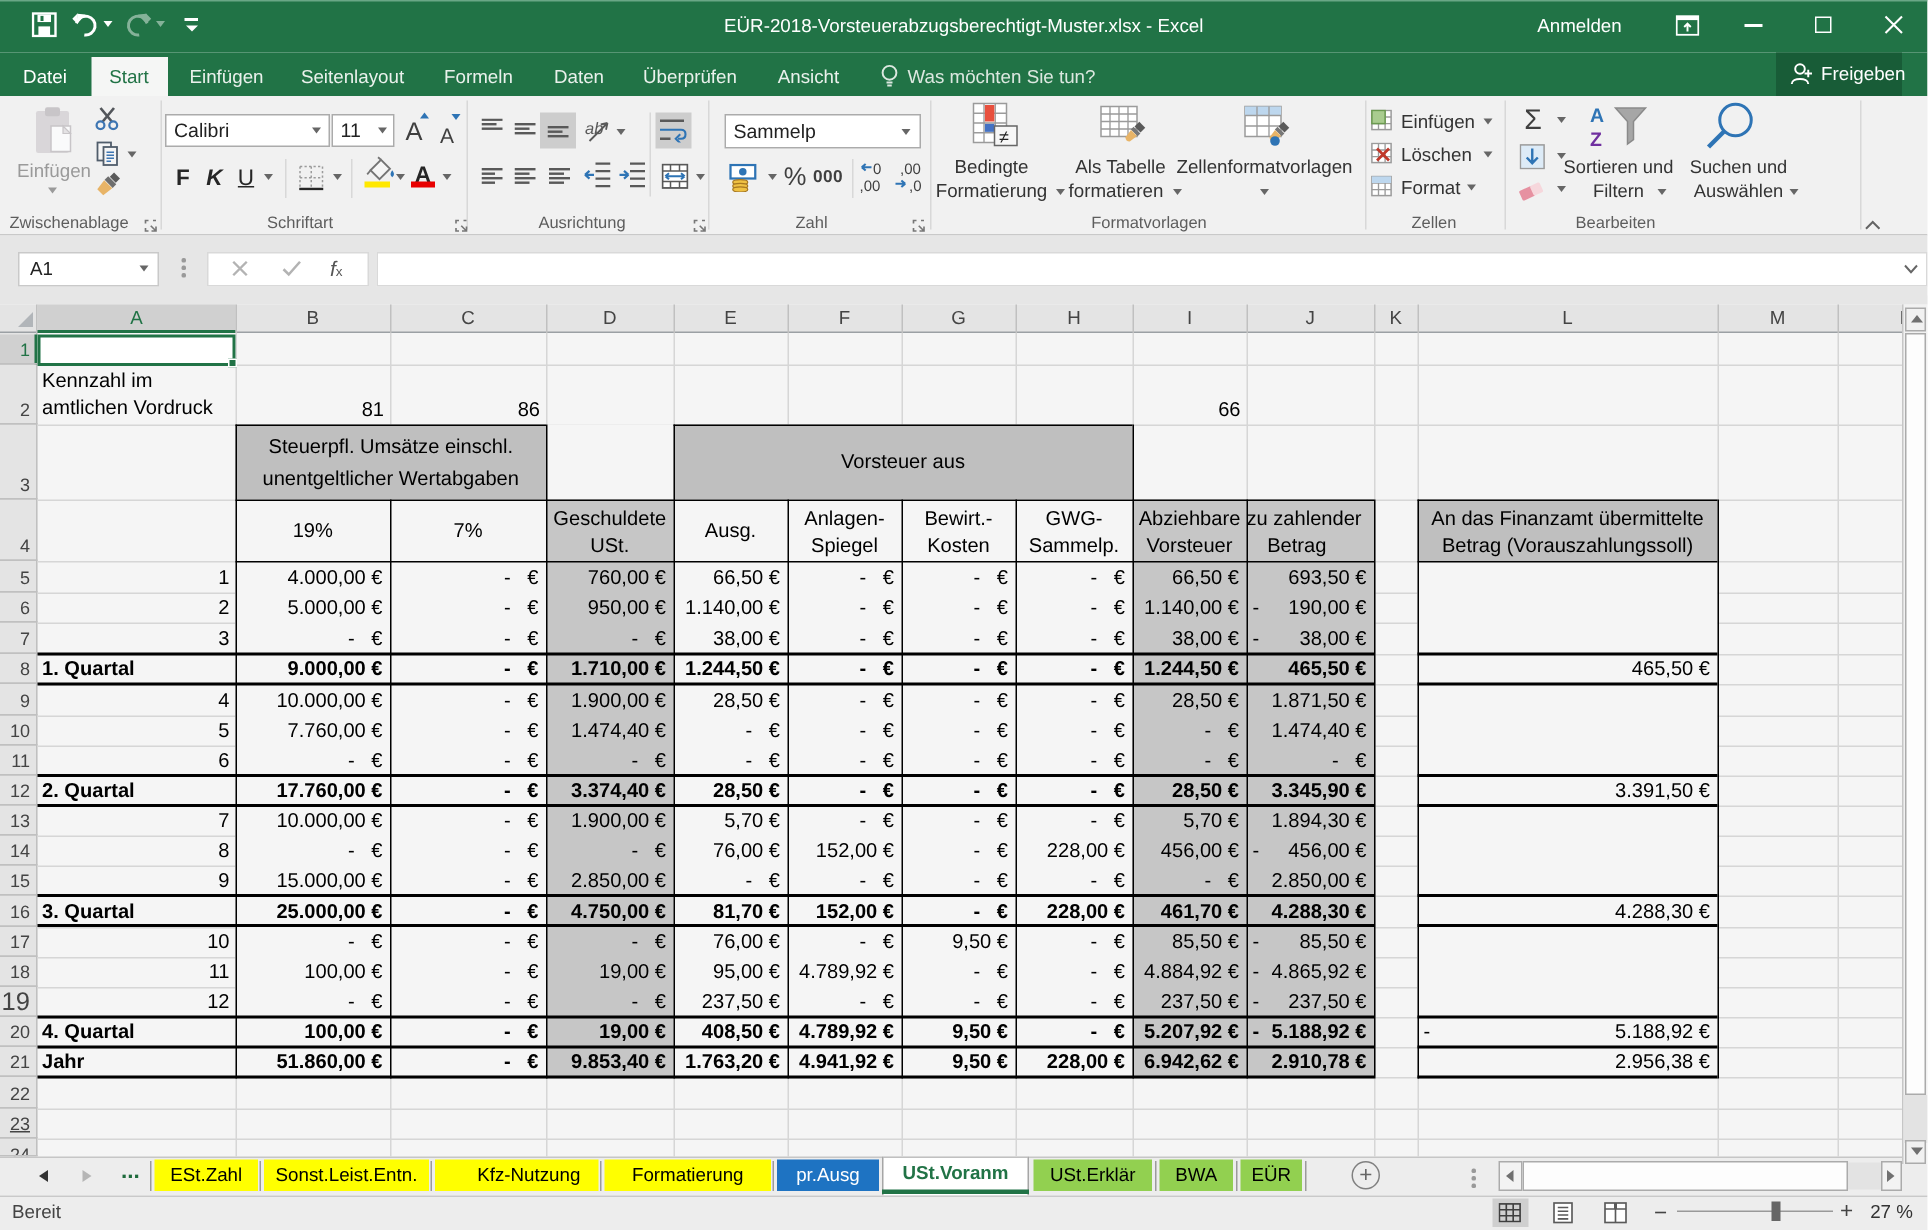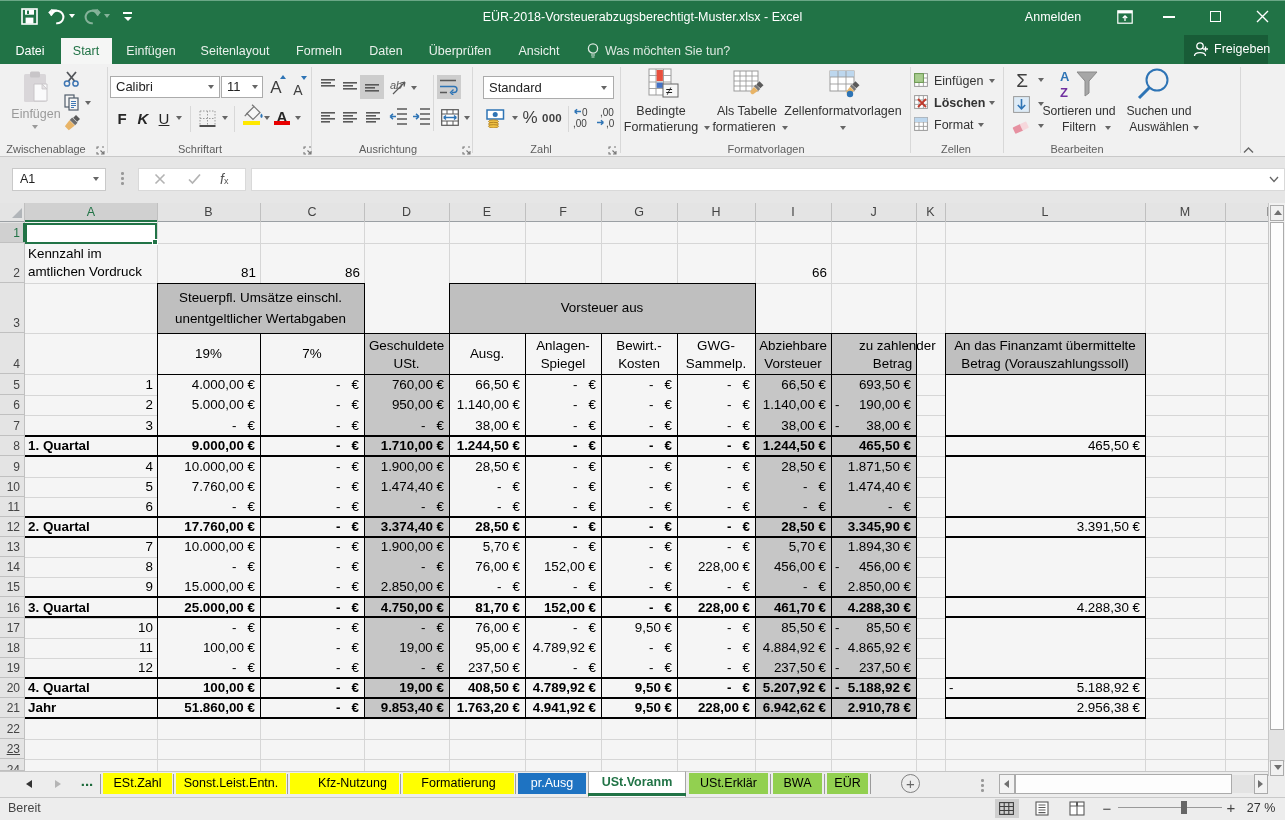--- a/index.html
+++ b/index.html
@@ -194,21 +194,21 @@
 <path d="M0.7 5 h16.6 M0.7 12 h16.6 M6 0.7 V5 M12 0.7 V5 M6 12 V16.3 M12 12 V16.3" stroke="#595959" stroke-width="1"></path>
 <path d="M2.5 8.5 h13 M2.5 8.5 l2.5 -2 M2.5 8.5 l2.5 2 M15.5 8.5 l-2.5 -2 M15.5 8.5 l-2.5 2" stroke="#2E74B5" stroke-width="1.4" fill="none"></path>
   </svg>
 <div style="position:absolute;left:464px;top:116px;width:0;height:0;border-left:3.5px solid transparent;border-right:3.5px solid transparent;border-top:4.0px solid #666"></div>
 <div style="position:absolute;left:318px;top:142px;width:140px;height:14px;font-size:11px;line-height:14px;text-align:center;color:#5D5D5D;white-space:nowrap;">Ausrichtung</div>
 <svg style="position:absolute;left:462px;top:146px" width="9" height="9" viewBox="0 0 9 9">
 <path d="M1 3 V1 H3 M6 1 H8 M1 6 V8 H3" stroke="#777" stroke-width="1.1" fill="none"></path>
 <path d="M4.5 4.5 L8 8 M8 5 V8 H5" stroke="#777" stroke-width="1.1" fill="none"></path>
   </svg>
 <div style="position:absolute;left:483px;top:76px;width:131px;height:23px;background:#fff;border:1px solid #ABABAB;"></div>
-<div style="position:absolute;left:489px;top:76px;width:90px;height:23px;font-size:13px;line-height:23px;text-align:left;color:#222;white-space:nowrap;">Standard</div>
+<div style="position:absolute;left:489px;top:76px;width:90px;height:23px;font-size:13px;line-height:23px;text-align:left;color:#222;white-space:nowrap;">Sammelp</div>
 <div style="position:absolute;left:601px;top:86px;width:0;height:0;border-left:3.5px solid transparent;border-right:3.5px solid transparent;border-top:4.0px solid #666"></div>
 <svg style="position:absolute;left:486px;top:109px" width="20" height="19" viewBox="0 0 20 19">
 <rect x="1" y="1" width="16.5" height="9" fill="#fff" stroke="#2E74B5" stroke-width="1.5"></rect>
 <circle cx="9.2" cy="5.5" r="2.5" fill="#2E74B5"></circle>
 <ellipse cx="7.5" cy="12.5" rx="5" ry="1.7" fill="#EFC143" stroke="#A87820" stroke-width="0.8"></ellipse>
 <ellipse cx="7.5" cy="15" rx="5" ry="1.7" fill="#EFC143" stroke="#A87820" stroke-width="0.8"></ellipse>
 <ellipse cx="7.5" cy="17.3" rx="5" ry="1.7" fill="#EFC143" stroke="#A87820" stroke-width="0.8"></ellipse>
   </svg>
 <div style="position:absolute;left:512px;top:116px;width:0;height:0;border-left:3.5px solid transparent;border-right:3.5px solid transparent;border-top:4.0px solid #666"></div>
 <div style="position:absolute;left:521px;top:106px;width:18px;height:24px;font-size:17px;line-height:24px;text-align:center;color:#3F3F3F;white-space:nowrap;">%</div>
@@ -271,21 +271,21 @@
 <path d="M0.6 5 h12.8 M0.6 9.4 h12.8 M5 0.6 v12.8 M9.4 0.6 v12.8" stroke="#9B9B9B" stroke-width="0.9"></path>
 <rect x="0.6" y="0.6" width="8.8" height="8.8" fill="#A9CC8F" stroke="#6B9A50"></rect>
   </svg>
 <div style="position:absolute;left:934px;top:72px;width:60px;height:18px;font-size:12.5px;line-height:18px;text-align:left;color:#333;white-space:nowrap;">Einfügen</div>
 <div style="position:absolute;left:989px;top:79px;width:0;height:0;border-left:3.5px solid transparent;border-right:3.5px solid transparent;border-top:4.0px solid #666"></div>
 <svg style="position:absolute;left:914px;top:95px" width="16" height="16" viewBox="0 0 16 16">
 <rect x="0.6" y="0.6" width="12.8" height="12.8" fill="#fff" stroke="#9B9B9B"></rect>
 <path d="M0.6 5 h12.8 M0.6 9.4 h12.8 M5 0.6 v12.8 M9.4 0.6 v12.8" stroke="#9B9B9B" stroke-width="0.9"></path>
 <path d="M4 4 L12 12 M12 4 L4 12" stroke="#C0392B" stroke-width="1.8"></path>
   </svg>
-<div style="position:absolute;left:934px;top:94px;width:60px;height:18px;font-size:12.5px;line-height:18px;text-align:left;color:#333;white-space:nowrap;font-weight:bold;">Löschen</div>
+<div style="position:absolute;left:934px;top:94px;width:60px;height:18px;font-size:12.5px;line-height:18px;text-align:left;color:#333;white-space:nowrap;">Löschen</div>
 <div style="position:absolute;left:989px;top:101px;width:0;height:0;border-left:3.5px solid transparent;border-right:3.5px solid transparent;border-top:4.0px solid #666"></div>
 <svg style="position:absolute;left:914px;top:117px" width="16" height="16" viewBox="0 0 16 16">
 <rect x="0.6" y="0.6" width="12.8" height="12.8" fill="#fff" stroke="#9B9B9B"></rect>
 <path d="M0.6 5 h12.8 M0.6 9.4 h12.8 M5 0.6 v12.8 M9.4 0.6 v12.8" stroke="#9B9B9B" stroke-width="0.9"></path>
 <rect x="0.6" y="0.6" width="12.8" height="4.4" fill="#BDD7EE"></rect>
     <path d="M2 -1 h12 M2 -1" stroke="#2E74B5"></path>
   </svg>
 <div style="position:absolute;left:934px;top:116px;width:50px;height:18px;font-size:12.5px;line-height:18px;text-align:left;color:#333;white-space:nowrap;">Format</div>
 <div style="position:absolute;left:978px;top:123px;width:0;height:0;border-left:3.5px solid transparent;border-right:3.5px solid transparent;border-top:4.0px solid #666"></div>
 <div style="position:absolute;left:886px;top:142px;width:140px;height:14px;font-size:11px;line-height:14px;text-align:center;color:#5D5D5D;white-space:nowrap;">Zellen</div>
@@ -426,21 +426,21 @@
 <div style="position:absolute;left:0px;top:596px;width:24px;height:1px;background:#C0C0C0;"></div>
 <div style="position:absolute;left:0px;top:600px;width:20px;height:18px;font-size:12px;line-height:16px;text-align:right;color:#444;white-space:nowrap;">16</div>
 <div style="position:absolute;left:0px;top:617px;width:25px;height:1px;background:#C0C0C0;"></div>
 <div style="position:absolute;left:0px;top:617px;width:24px;height:1px;background:#C0C0C0;"></div>
 <div style="position:absolute;left:0px;top:620px;width:20px;height:18px;font-size:12px;line-height:16px;text-align:right;color:#444;white-space:nowrap;">17</div>
 <div style="position:absolute;left:0px;top:637px;width:25px;height:1px;background:#C0C0C0;"></div>
 <div style="position:absolute;left:0px;top:637px;width:24px;height:1px;background:#C0C0C0;"></div>
 <div style="position:absolute;left:0px;top:640px;width:20px;height:18px;font-size:12px;line-height:16px;text-align:right;color:#444;white-space:nowrap;">18</div>
 <div style="position:absolute;left:0px;top:657px;width:25px;height:1px;background:#C0C0C0;"></div>
 <div style="position:absolute;left:0px;top:657px;width:24px;height:1px;background:#C0C0C0;"></div>
-<div style="position:absolute;left:0px;top:660px;width:20px;height:18px;font-size:12px;line-height:16px;text-align:right;color:#444;white-space:nowrap;">19</div>
+<div style="position:absolute;left:0px;top:660px;width:20px;height:18px;font-size:17px;line-height:16px;text-align:right;color:#444;white-space:nowrap;">19</div>
 <div style="position:absolute;left:0px;top:677px;width:25px;height:1px;background:#C0C0C0;"></div>
 <div style="position:absolute;left:0px;top:677px;width:24px;height:1px;background:#C0C0C0;"></div>
 <div style="position:absolute;left:0px;top:680px;width:20px;height:18px;font-size:12px;line-height:16px;text-align:right;color:#444;white-space:nowrap;">20</div>
 <div style="position:absolute;left:0px;top:697px;width:25px;height:1px;background:#C0C0C0;"></div>
 <div style="position:absolute;left:0px;top:697px;width:24px;height:1px;background:#C0C0C0;"></div>
 <div style="position:absolute;left:0px;top:700px;width:20px;height:18px;font-size:12px;line-height:16px;text-align:right;color:#444;white-space:nowrap;">21</div>
 <div style="position:absolute;left:0px;top:717px;width:25px;height:1px;background:#C0C0C0;"></div>
 <div style="position:absolute;left:0px;top:717px;width:24px;height:1px;background:#C0C0C0;"></div>
 <div style="position:absolute;left:0px;top:721px;width:20px;height:18px;font-size:12px;line-height:16px;text-align:right;color:#444;white-space:nowrap;">22</div>
 <div style="position:absolute;left:0px;top:738px;width:25px;height:1px;background:#C0C0C0;"></div>
@@ -540,21 +540,21 @@
 <div style="position:absolute;left:157px;top:287px;width:207px;height:50px;font-size:13.4px;line-height:21px;text-align:center;color:#000;white-space:nowrap;">Steuerpfl. Umsätze einschl.<br>unentgeltlicher Wertabgaben</div>
 <div style="position:absolute;left:449px;top:283px;width:306px;height:50px;font-size:13.4px;line-height:50px;text-align:center;color:#000;white-space:nowrap;">Vorsteuer aus</div>
 <div style="position:absolute;left:157px;top:333px;width:103px;height:41px;font-size:13.4px;line-height:41px;text-align:center;color:#000;white-space:nowrap;">19%</div>
 <div style="position:absolute;left:260px;top:333px;width:104px;height:41px;font-size:13.4px;line-height:41px;text-align:center;color:#000;white-space:nowrap;">7%</div>
 <div style="position:absolute;left:364px;top:337px;width:85px;height:36px;font-size:13.4px;line-height:18px;text-align:center;color:#000;white-space:nowrap;">Geschuldete<br>USt.</div>
 <div style="position:absolute;left:449px;top:333px;width:76px;height:41px;font-size:13.4px;line-height:41px;text-align:center;color:#000;white-space:nowrap;">Ausg.</div>
 <div style="position:absolute;left:525px;top:337px;width:76px;height:36px;font-size:13.4px;line-height:18px;text-align:center;color:#000;white-space:nowrap;">Anlagen-<br>Spiegel</div>
 <div style="position:absolute;left:601px;top:337px;width:76px;height:36px;font-size:13.4px;line-height:18px;text-align:center;color:#000;white-space:nowrap;">Bewirt.-<br>Kosten</div>
 <div style="position:absolute;left:677px;top:337px;width:78px;height:36px;font-size:13.4px;line-height:18px;text-align:center;color:#000;white-space:nowrap;">GWG-<br>Sammelp.</div>
 <div style="position:absolute;left:755px;top:337px;width:76px;height:36px;font-size:13.4px;line-height:18px;text-align:center;color:#000;white-space:nowrap;">Abziehbare<br>Vorsteuer</div>
-<div style="position:absolute;left:831px;top:337px;width:67px;height:36px;font-size:13.4px;line-height:18px;text-align:center;color:#000;white-space:nowrap;margin-left:28px;">zu zahlender<br>Betrag</div>
+<div style="position:absolute;left:831px;top:337px;width:67px;height:36px;font-size:13.4px;line-height:18px;text-align:center;color:#000;white-space:nowrap;">zu zahlender<br>Betrag</div>
 <div style="position:absolute;left:945px;top:337px;width:200px;height:36px;font-size:13.4px;line-height:18px;text-align:center;color:#000;white-space:nowrap;">An das Finanzamt übermittelte<br>Betrag (Vorauszahlungssoll)</div>
 <div style="position:absolute;left:25px;top:374px;width:128px;height:21px;font-size:13.4px;line-height:21px;text-align:right;color:#000;white-space:nowrap;">1</div>
 <div style="position:absolute;left:157px;top:374px;width:98px;height:21px;font-size:13.4px;line-height:21px;text-align:right;color:#000;white-space:nowrap;">4.000,00&nbsp;€</div>
 <div style="position:absolute;left:260px;top:374px;width:99px;height:21px;font-size:13.4px;line-height:21px;text-align:right;color:#000;white-space:nowrap;">-&nbsp;&nbsp;&nbsp;€</div>
 <div style="position:absolute;left:364px;top:374px;width:80px;height:21px;font-size:13.4px;line-height:21px;text-align:right;color:#000;white-space:nowrap;">760,00&nbsp;€</div>
 <div style="position:absolute;left:449px;top:374px;width:71px;height:21px;font-size:13.4px;line-height:21px;text-align:right;color:#000;white-space:nowrap;">66,50&nbsp;€</div>
 <div style="position:absolute;left:525px;top:374px;width:71px;height:21px;font-size:13.4px;line-height:21px;text-align:right;color:#000;white-space:nowrap;">-&nbsp;&nbsp;&nbsp;€</div>
 <div style="position:absolute;left:601px;top:374px;width:71px;height:21px;font-size:13.4px;line-height:21px;text-align:right;color:#000;white-space:nowrap;">-&nbsp;&nbsp;&nbsp;€</div>
 <div style="position:absolute;left:677px;top:374px;width:73px;height:21px;font-size:13.4px;line-height:21px;text-align:right;color:#000;white-space:nowrap;">-&nbsp;&nbsp;&nbsp;€</div>
 <div style="position:absolute;left:755px;top:374px;width:71px;height:21px;font-size:13.4px;line-height:21px;text-align:right;color:#000;white-space:nowrap;">66,50&nbsp;€</div>

